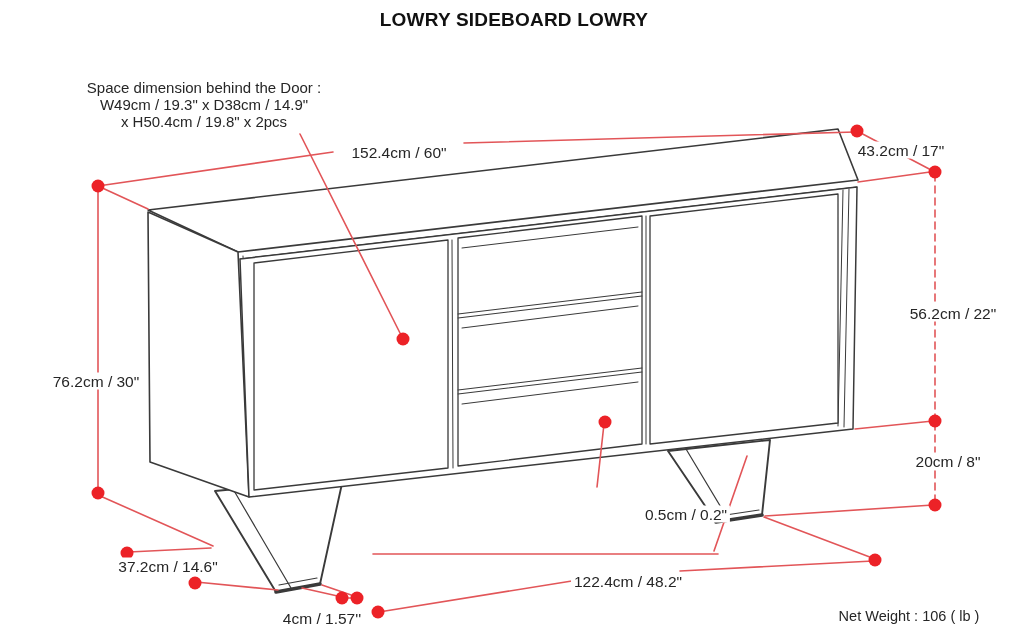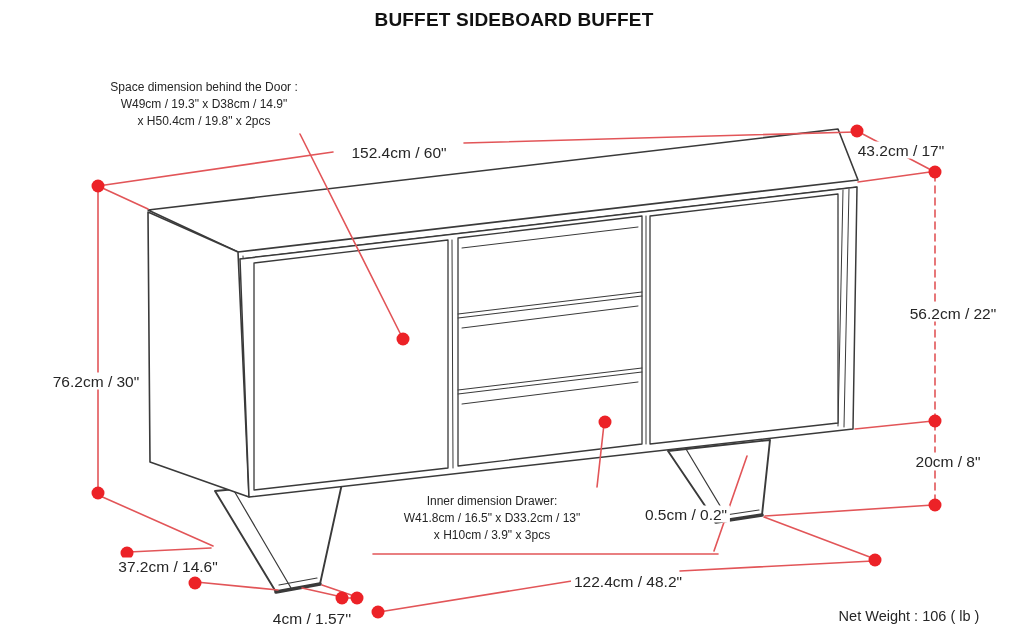--- a/index.html
+++ b/index.html
@@ -8,21 +8,21 @@
     font-family:"Liberation Sans", sans-serif;color:#262626;
   }
   .stage svg{position:absolute;left:0;top:0;}
   .lbl{
     position:absolute;transform:translate(-50%,-50%);
     font-size:15.5px;line-height:17px;white-space:nowrap;color:#262626;
   }
   .bg{background:#ffffff;padding:0 3px;}
   .title{font-size:19px;font-weight:bold;color:#111111;letter-spacing:.2px;}
   .callout{
-    font-size:12px;line-height:17px;text-align:center;white-space:pre-line;
+    font-size:15px;line-height:17px;text-align:center;white-space:pre-line;
     color:#262626;
   }
   .net{font-size:14.5px;}
 </style>
 </head>
 <body>
 
 <div class="stage">
 
   <svg width="1024" height="641" viewBox="0 0 1024 641">
@@ -107,33 +107,30 @@
       <circle cx="195" cy="583" r="6.5"></circle>
       <circle cx="342" cy="598" r="6.5"></circle>
       <circle cx="357" cy="598" r="6.5"></circle>
       <circle cx="378" cy="612" r="6.5"></circle>
       <circle cx="875" cy="560" r="6.5"></circle>
       <circle cx="403" cy="339" r="6.5"></circle>
       <circle cx="605" cy="422" r="6.5"></circle>
     </g>
   </svg>
 
-  <div class="lbl title" style="left:514px;top:19px;">BUFFET SIDEBOARD BUFFET</div>
+  <div class="lbl title" style="left:514px;top:19px;">LOWRY SIDEBOARD LOWRY</div>
 
   <div class="lbl callout" style="left:204px;top:104px;">Space dimension behind the Door :
 W49cm / 19.3" x D38cm / 14.9"
 x H50.4cm / 19.8" x 2pcs</div>
-  <div class="lbl callout" style="left:492px;top:518px;">Inner dimension Drawer:
-W41.8cm / 16.5" x D33.2cm / 13"
-x H10cm / 3.9" x 3pcs</div>
 
   <div class="lbl bg" style="left:399px;top:152px;">152.4cm / 60"</div>
   <div class="lbl bg" style="left:901px;top:150px;">43.2cm / 17"</div>
   <div class="lbl bg" style="left:953px;top:313px;">56.2cm / 22"</div>
   <div class="lbl bg" style="left:948px;top:461px;">20cm / 8"</div>
   <div class="lbl bg" style="left:96px;top:381px;">76.2cm / 30"</div>
   <div class="lbl bg" style="left:168px;top:566px;">37.2cm / 14.6"</div>
-  <div class="lbl bg" style="left:312px;top:618px;">4cm / 1.57''</div>
+  <div class="lbl bg" style="left:322px;top:618px;">4cm / 1.57''</div>
   <div class="lbl bg" style="left:628px;top:581px;">122.4cm / 48.2"</div>
   <div class="lbl bg" style="left:686px;top:514px;">0.5cm / 0.2"</div>
 
   <div class="lbl net" style="left:893px;top:616px;padding-left:32px;">Net Weight : 106 ( lb )</div>
 </div>
 
 </body></html>

